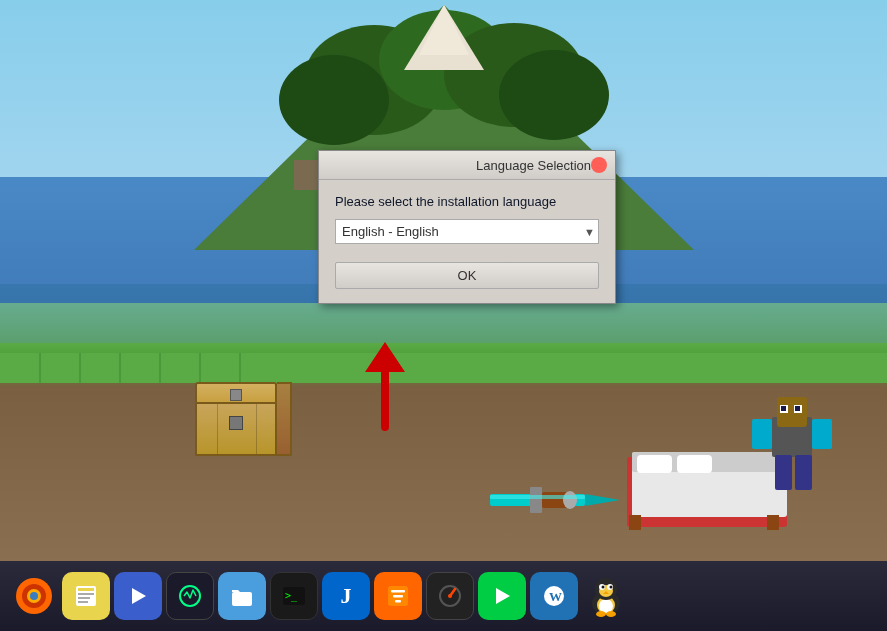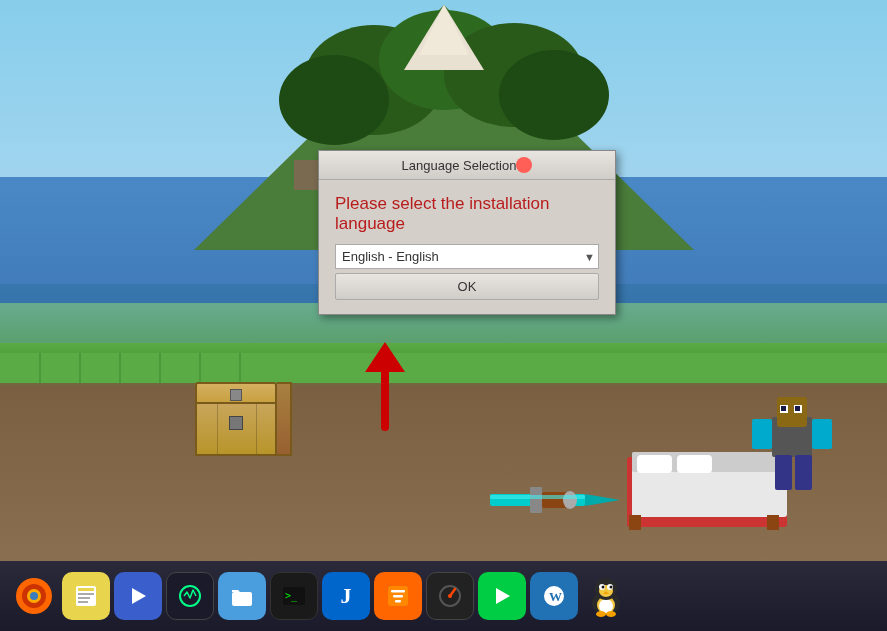--- a/index.html
+++ b/index.html
@@ -86,21 +86,21 @@
       z-index: 30;
       font-size: 13px;
     }
 
     .dialog-titlebar {
       background: linear-gradient(180deg, #e8e4e0 0%, #d0ccc8 100%);
       border-bottom: 1px solid #aaa;
       padding: 6px 8px;
       display: flex;
       align-items: center;
-      justify-content: center;
+      justify-content: flex-end;
     }
 
     .dialog-title {
       font-size: 13px;
       font-weight: normal;
       color: #333;
     }
 
     .dialog-close-btn {
       width: 16px;
@@ -112,27 +112,28 @@
       display: flex;
       align-items: center;
       justify-content: center;
     }
 
     .dialog-body {
       padding: 14px 16px;
     }
 
     .dialog-label {
-      color: #b91c1c;
+      color: #0f172a;
       margin-bottom: 10px;
-      font-size: 17px;
+      font-size: 13px;
     }
 
     .dialog-select-wrapper {
       position: relative;
+      margin-bottom: 14px;
     }
 
     .dialog-select {
       width: 100%;
       padding: 4px 24px 4px 6px;
       background: white;
       border: 1px solid #aaa;
       font-size: 13px;
       appearance: none;
       -webkit-appearance: none;

